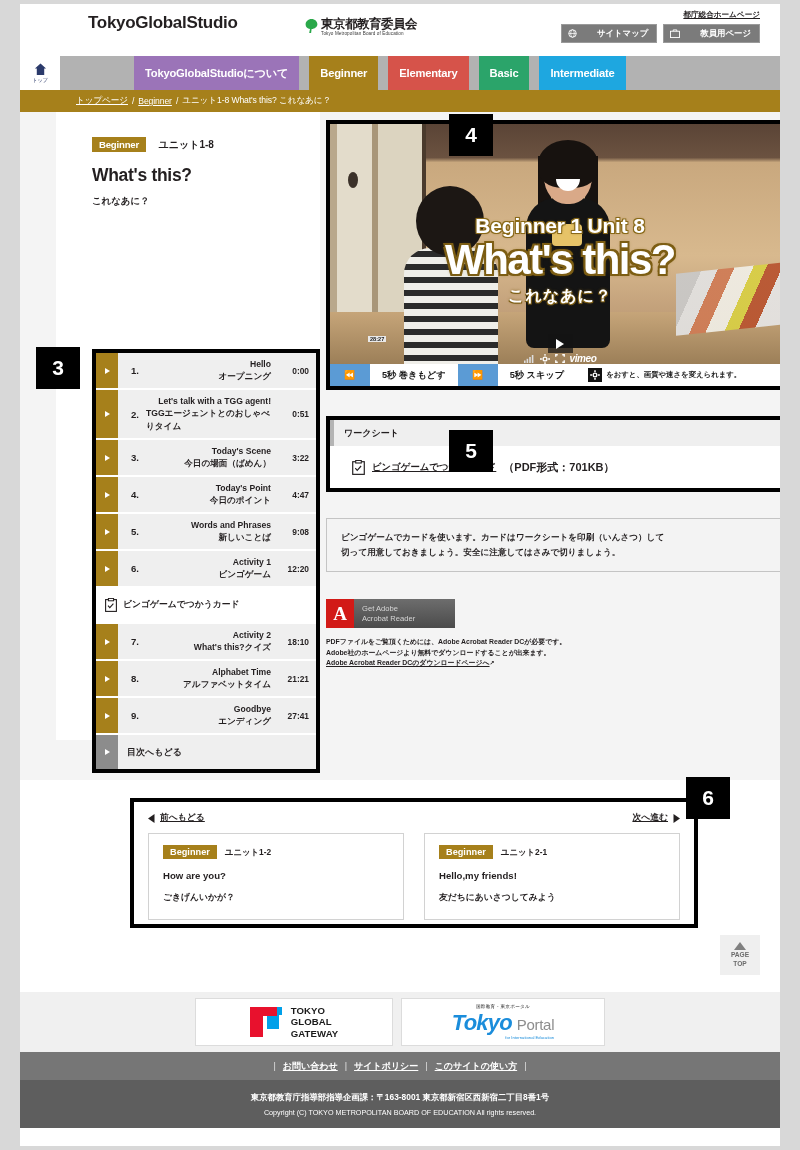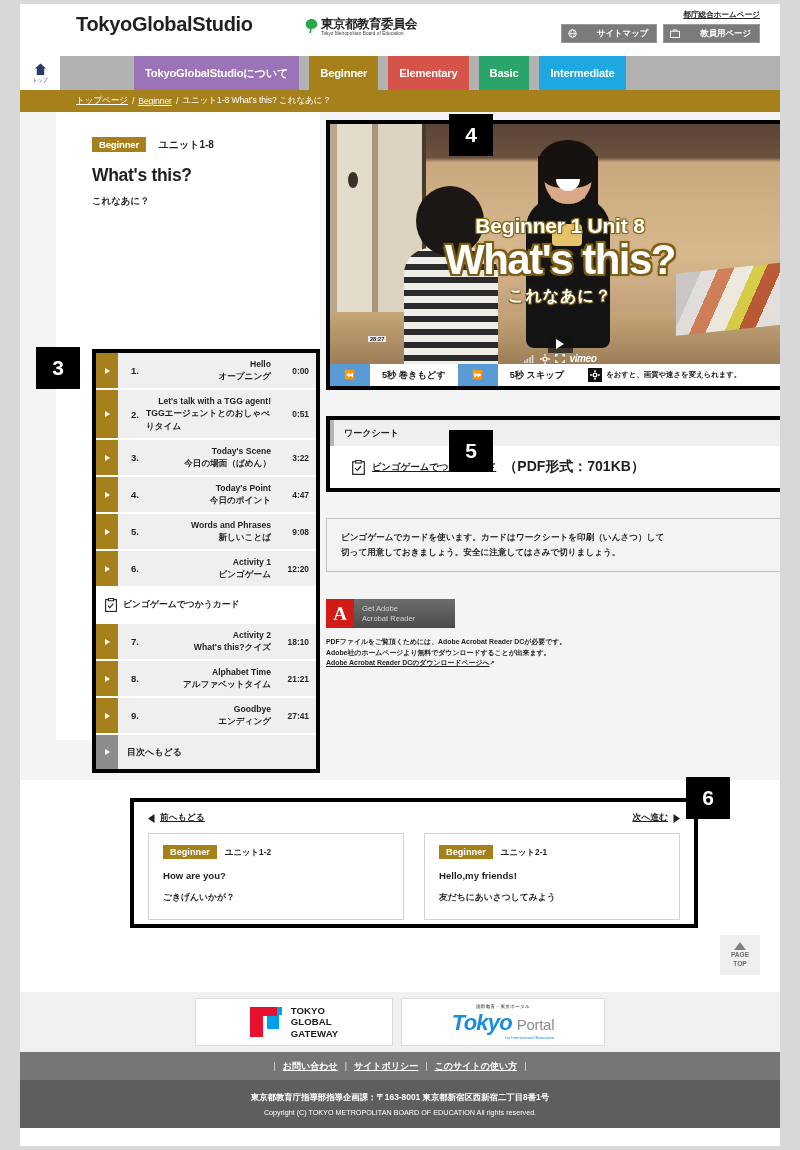--- a/index.html
+++ b/index.html
@@ -10,21 +10,21 @@
     overflow:hidden;
     -webkit-font-smoothing:antialiased;
   }
   .page{
     position:absolute;left:20px;top:4px;width:760px;height:1142px;
     background:#ffffff;overflow:hidden;
   }
 
   
   .hdr{position:relative;height:52px;background:#fff;}
-  .logo{position:absolute;left:56px;top:9px;font-size:20px;font-weight:bold;color:#231f20;letter-spacing:-0.3px;}
+  .logo{position:absolute;left:68px;top:9px;font-size:17px;font-weight:bold;color:#231f20;letter-spacing:-0.3px;}
   .tmbe{position:absolute;left:285px;top:14px;display:flex;align-items:flex-start;}
   .tmbe-leaf{width:13px;height:14px;margin-right:3px;margin-top:1px;}
   .tmbe-t1{font-size:12.5px;font-weight:bold;color:#231f20;line-height:12px;letter-spacing:-0.5px;}
   .tmbe-t2{font-size:4.6px;color:#3a3a3a;line-height:7px;letter-spacing:0.1px;}
   .hdr-link{position:absolute;right:20px;top:6px;font-size:7.6px;color:#231f20;text-decoration:underline;font-weight:bold;}
   .hdr-btns{position:absolute;right:20px;top:20px;display:flex;gap:6px;}
   .hdr-btn{display:flex;align-items:center;gap:20px;background:#7b7b7b;border:1px solid #9a9a9a;
            padding:3px 8px 3px 6px;color:#fff;font-size:8.4px;font-weight:bold;}
   .hdr-btn svg{display:block;}
 
@@ -119,21 +119,21 @@
   .ctrl .bb{width:40px;background:#5b9bd5;display:flex;align-items:center;justify-content:center;color:#d9e9f7;font-size:9px;flex:none;}
   .ctrl .lb{display:flex;align-items:center;justify-content:center;font-size:9.2px;font-weight:bold;color:#1a1a1a;padding:0 12px;white-space:nowrap;}
   .ctrl .note{display:flex;align-items:center;gap:4px;padding-left:12px;font-size:7.4px;font-weight:bold;color:#222;}
   .ctrl .gear{width:14px;height:14px;background:#111;display:flex;align-items:center;justify-content:center;flex:none;}
 
   .wsbox{margin-top:26px;border:4px solid #000;background:#fff;}
   .wshead{background:#efefef;height:26px;display:flex;align-items:center;padding-left:10px;
           border-left:4px solid #b4b4b4;font-size:9px;font-weight:bold;color:#231f20;}
   .wsbody{height:42px;display:flex;align-items:center;padding-left:22px;gap:7px;}
   .wsbody a{font-size:9.4px;font-weight:bold;color:#231f20;text-decoration:underline;}
-  .wsbody .sz{font-size:14px;font-weight:bold;color:#231f20;}
+  .wsbody .sz{font-size:11px;font-weight:bold;color:#231f20;}
 
   .noteblk{margin-top:26px;border:1px solid #c4c4c4;background:#f3f3f3;padding:11px 14px;}
   .noteblk p{margin:0;font-size:8.6px;font-weight:bold;color:#231f20;line-height:15px;}
 
   .adobe{margin-top:27px;}
   .adobebtn{display:flex;width:129px;height:29px;}
   .adobebtn .ic{width:28px;background:#d21a17;display:flex;align-items:center;justify-content:center;flex:none;}
   .adobebtn .ic span{color:#fff;font-size:19px;font-weight:bold;font-family:"Liberation Serif",serif;line-height:20px;}
   .adobebtn .tx{flex:1;background:linear-gradient(180deg,#6d6d6d,#4b4b4b);display:flex;flex-direction:column;
                 justify-content:center;padding-left:8px;color:#d6d6d6;font-size:7.6px;line-height:10px;}

